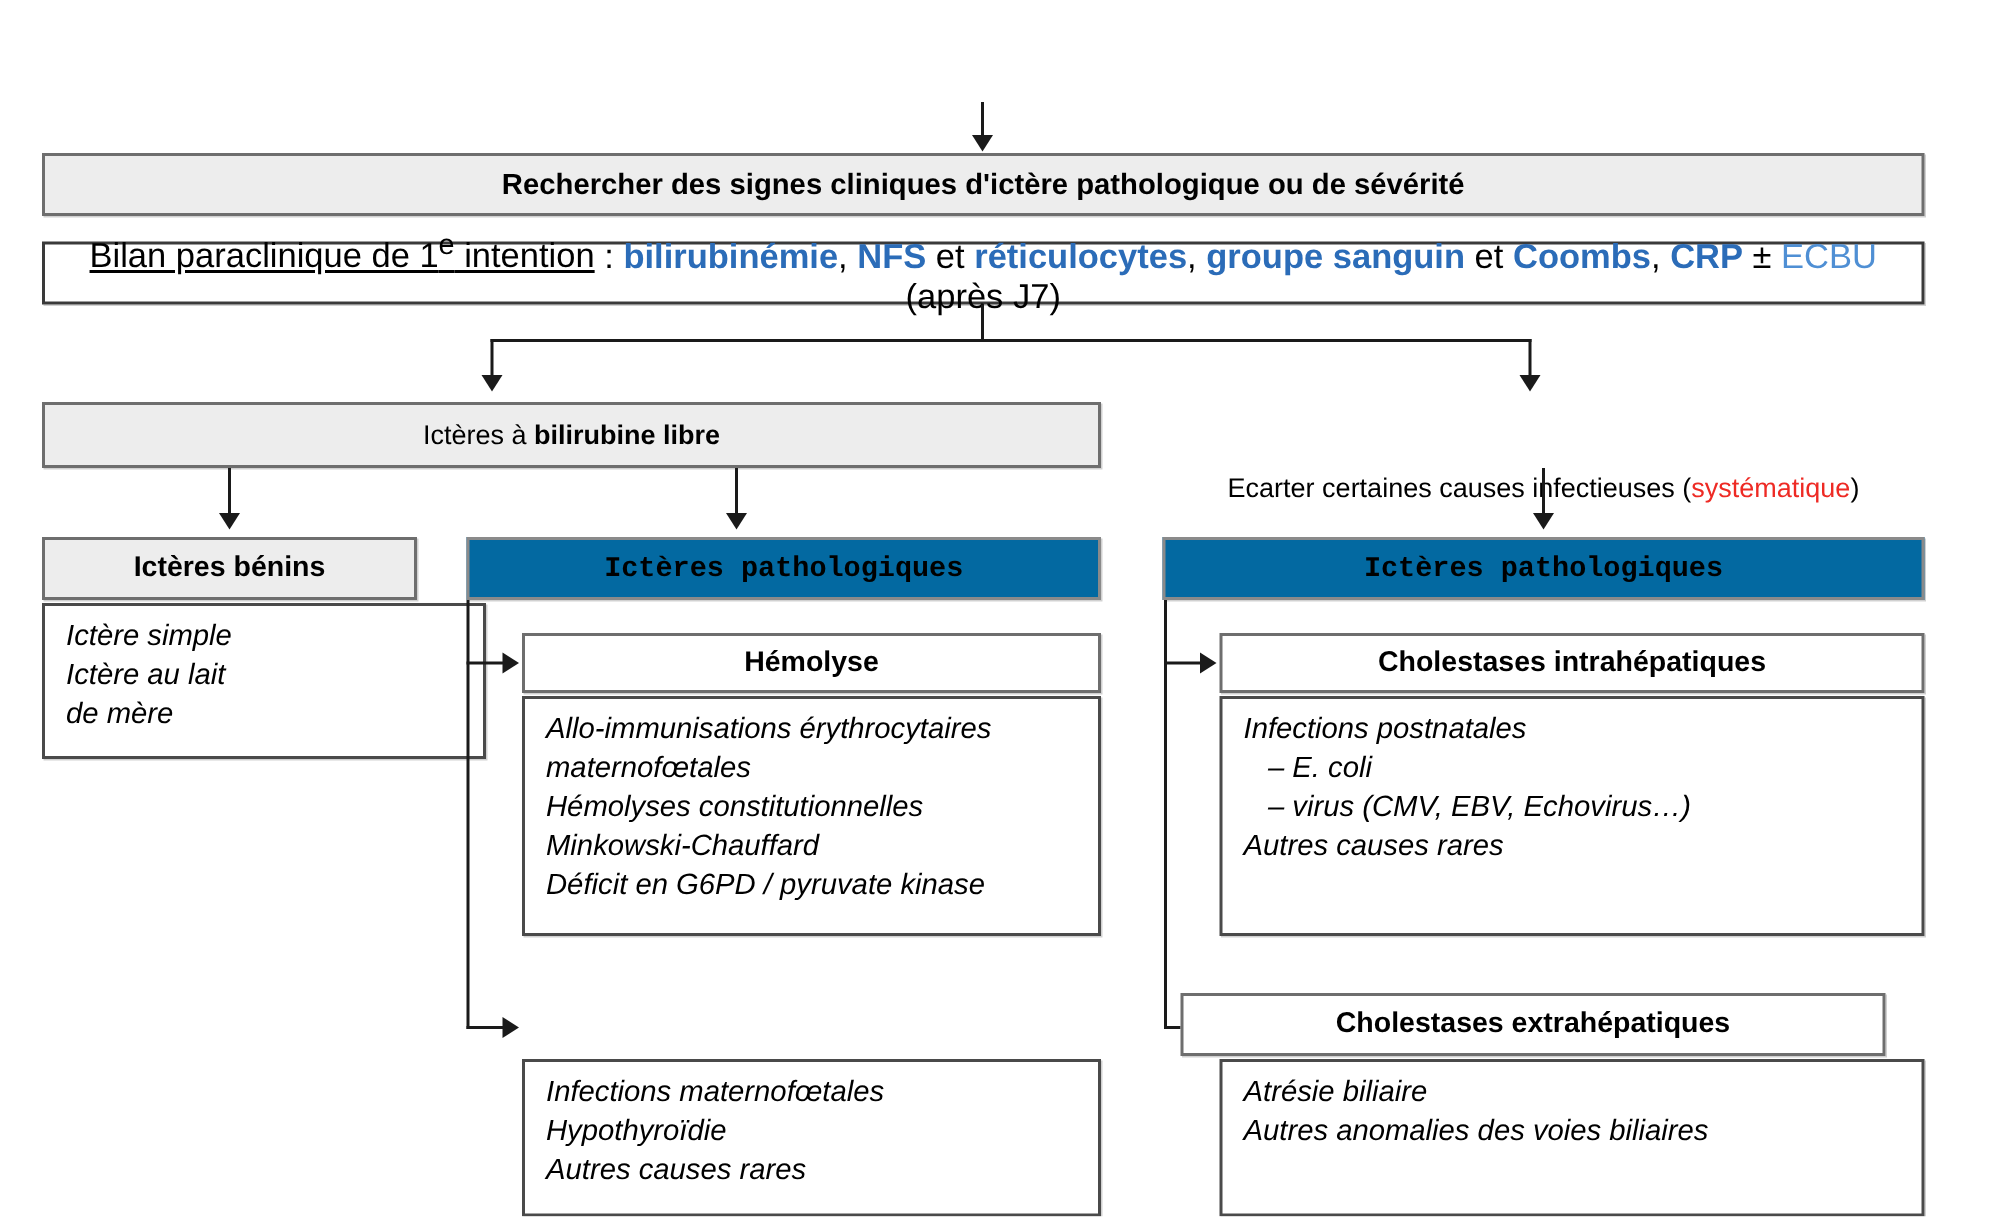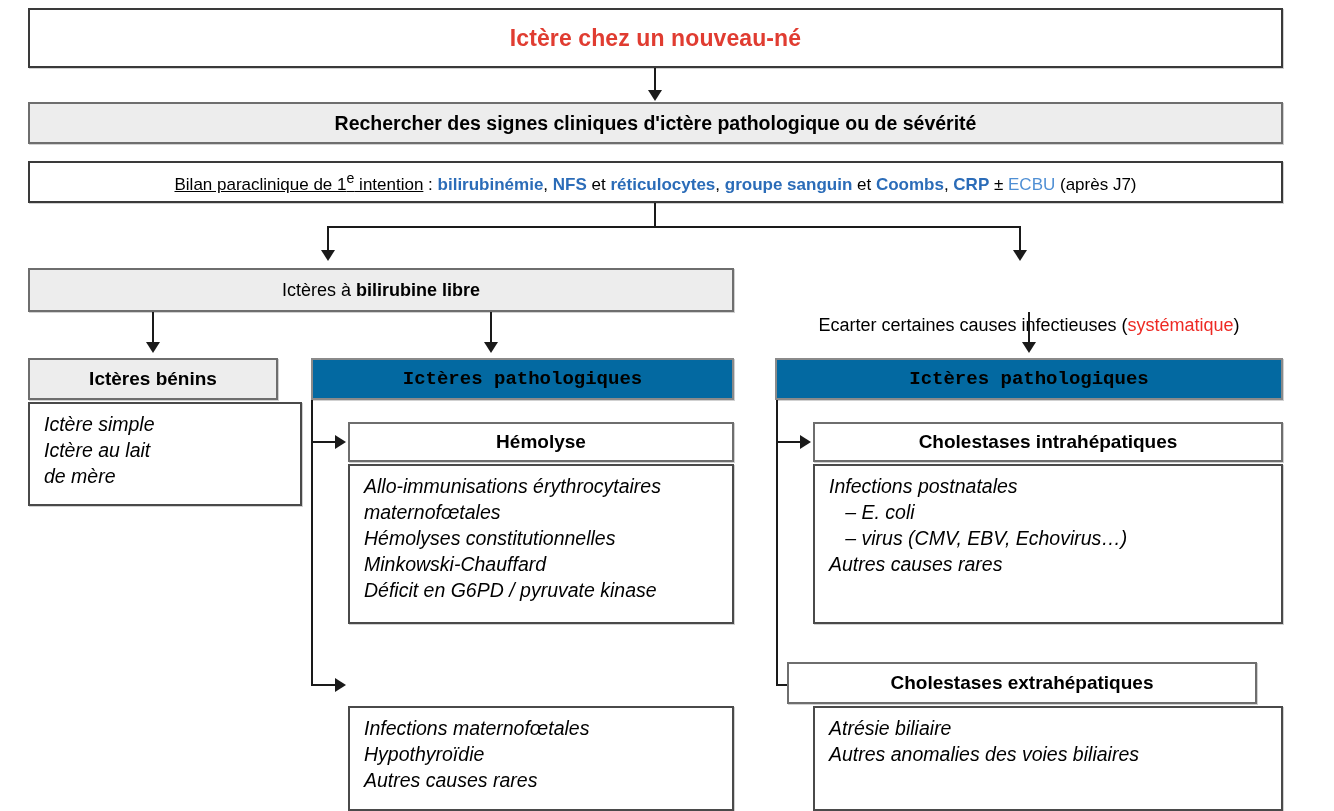--- a/index.html
+++ b/index.html
@@ -39,21 +39,21 @@
     color:#e03c31;
     font-weight:bold;
     font-size:23px;
     letter-spacing:.1px;
   }
   .hdr-text{
     font-weight:bold;
     font-size:19.5px;
   }
   .plain-row{
-    font-size:17px;
+    font-size:23px;
     padding:0 14px;
     line-height:1.15;
   }
   .plain-row .u{text-decoration:underline;}
   .b-blue{color:#2b6cb8;font-weight:bold;}
   .l-blue{color:#4f8fd4;font-weight:normal;}
   .cat-text{font-size:18px;font-weight:normal;}
   .cat-text b{font-weight:bold;}
   .sub-hdr{font-weight:bold;font-size:19px;}
   .listbox .lines{
@@ -86,23 +86,20 @@
     border-top:7px solid transparent;
     border-bottom:7px solid transparent;
     border-left:11px solid #1a1a1a;
   }
 </style>
 </head>
 <body>
 
 <div id="canvas">
 
-  <div class="box dark" style="left:28px;top:8px;width:1255px;height:60px;">
-    <span class="title-text">Ictère chez un nouveau-né</span>
-  </div>
 
   <div class="ln vln" style="left:654px;top:68px;width:2px;height:24px;"></div>
   <div class="arrow-down" style="left:648px;top:90px;"></div>
 
   <div class="box gray" style="left:28px;top:102px;width:1255px;height:42px;">
     <span class="hdr-text">Rechercher des signes cliniques d'ictère pathologique ou de sévérité</span>
   </div>
 
   <div class="box dark" style="left:28px;top:161px;width:1255px;height:42px;">
     <div class="plain-row">
@@ -122,21 +119,21 @@
   </div>
 
   <div class="ln vln" style="left:152px;top:312px;width:2px;height:32px;"></div>
   <div class="arrow-down" style="left:146px;top:342px;"></div>
   <div class="ln vln" style="left:490px;top:312px;width:2px;height:32px;"></div>
   <div class="arrow-down" style="left:484px;top:342px;"></div>
 
   <div class="box gray" style="left:28px;top:358px;width:250px;height:42px;">
     <span class="sub-hdr">Ictères bénins</span>
   </div>
-  <div class="box listbox" style="left:28px;top:402px;width:274px;height:104px;">
+  <div class="box listbox" style="left:28px;top:402px;width:296px;height:104px;">
     <div class="lines">Ictère simple
 Ictère au lait
 de mère</div>
   </div>
 
   <div class="box pink" style="left:311px;top:358px;width:423px;height:42px;">
     <span class="sub-hdr">Ictères pathologiques</span>
   </div>
 
   <div class="ln vln" style="left:311px;top:400px;width:2px;height:286px;"></div>

